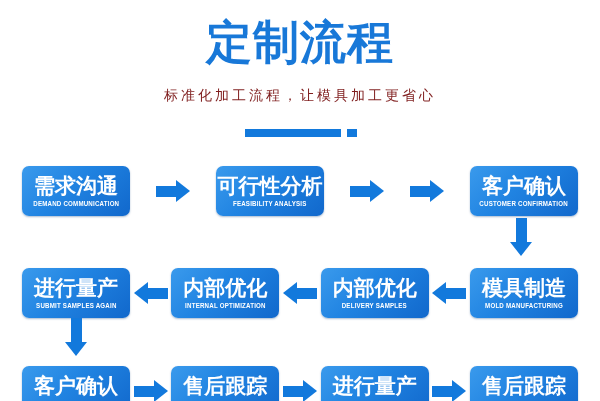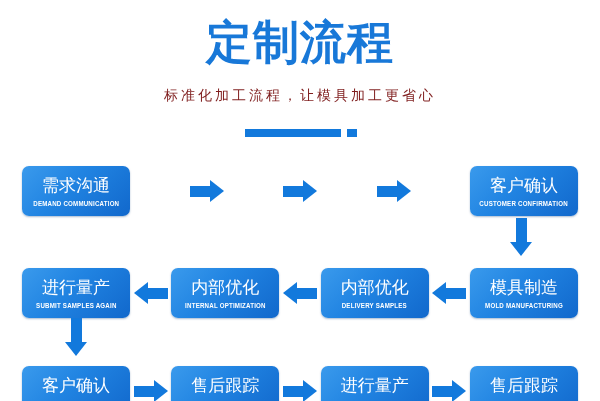--- a/index.html
+++ b/index.html
@@ -109,23 +109,23 @@
     box-shadow: 0 1px 2px rgba(10, 60, 120, 0.35);
     display: flex;
     flex-direction: column;
     align-items: center;
     justify-content: center;
     flex: 0 0 auto;
     overflow: hidden;
   }
   .node-cn {
     color: #ffffff;
-    font-size: 17px;
+    font-size: 21px;
     line-height: 24px;
-    font-weight: normal;
+    font-weight: bold;
     letter-spacing: 0px;
     white-space: nowrap;
   }
   .node-en {
     color: #ffffff;
     font-size: 6.5px;
     line-height: 9px;
     font-weight: bold;
     letter-spacing: 0.2px;
     white-space: nowrap;
@@ -211,20 +211,24 @@
 
     <div class="flow-row row-1">
       <div class="node">
         <span class="node-cn">需求沟通</span>
         <span class="node-en">DEMAND COMMUNICATION</span>
       </div>
       <div class="h-arrow right">
         <div class="shaft"></div>
         <div class="head"></div>
       </div>
+      <div class="node">
+        <span class="node-cn">可行性分析</span>
+        <span class="node-en">FEASIBILITY ANALYSIS</span>
+      </div>
       <div class="h-arrow right">
         <div class="shaft"></div>
         <div class="head"></div>
       </div>
       <div class="h-arrow right">
         <div class="shaft"></div>
         <div class="head"></div>
       </div>
       <div class="node">
         <span class="node-cn">客户确认</span>

